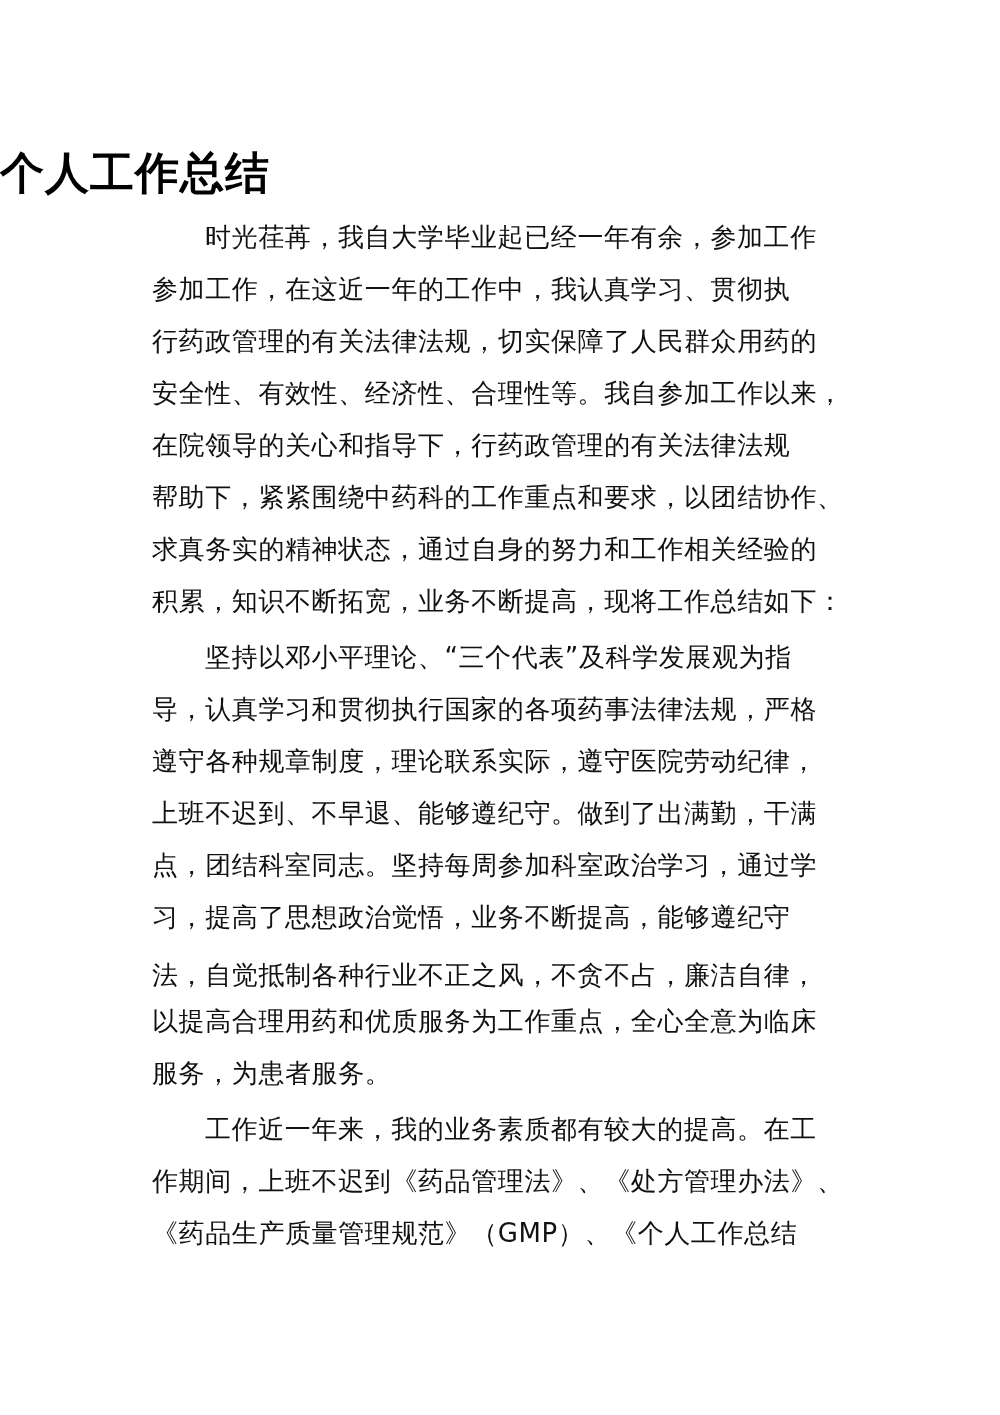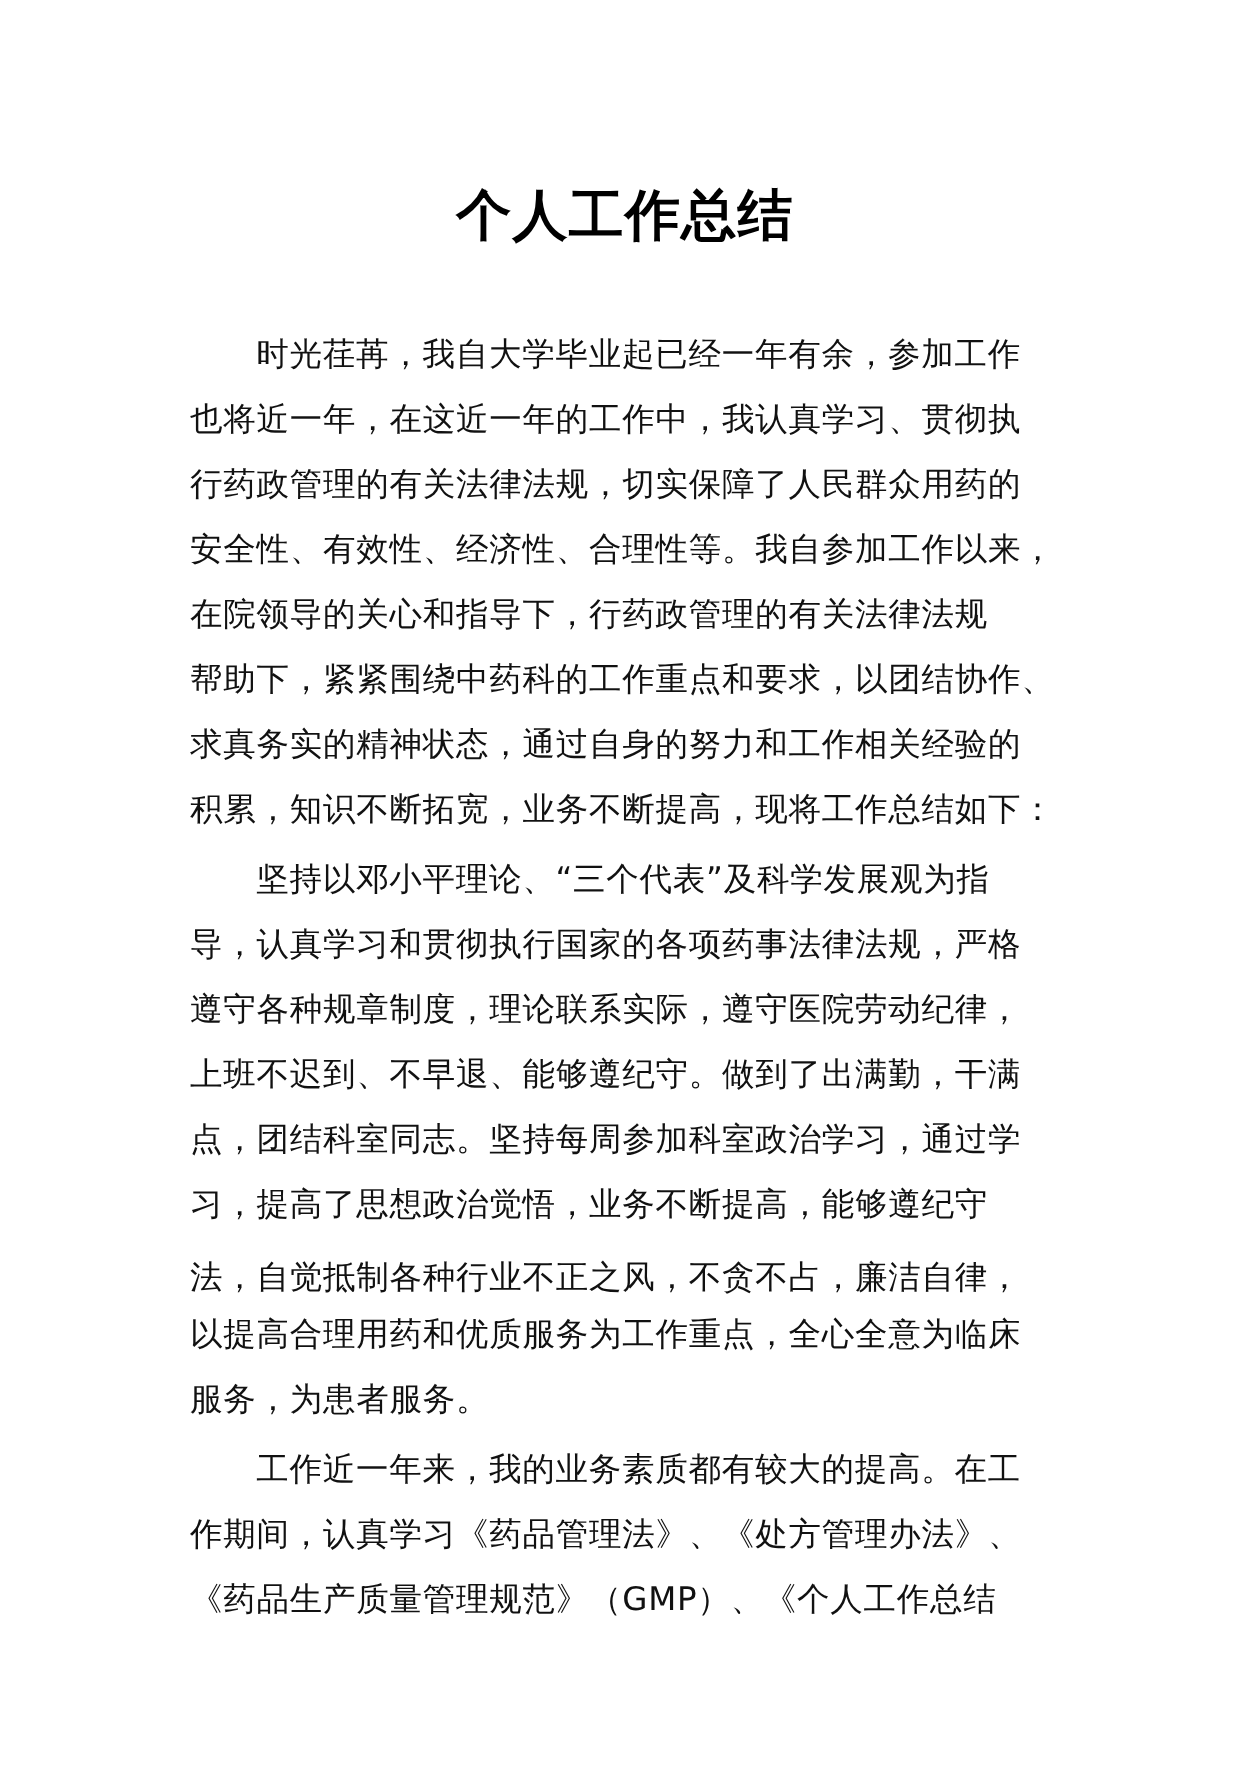--- a/index.html
+++ b/index.html
@@ -1,33 +1,33 @@
 <!DOCTYPE html>
 <html><head>
   <meta charset="utf-8">
   <style>
     html, body { margin: 0; padding: 0; background: #ffffff; }
     body { width: 1000px; height: 1415px; position: relative; overflow: hidden;
            font-family: "DejaVu Sans", "Liberation Sans", sans-serif; color: #111111; }
     .page { position: absolute; left: 0; top: 0; width: 1000px; height: 1415px; background: #ffffff; }
-    .title { position: absolute; left: 0; width: 1000px; top: 143px; text-align: center;
+    .title { position: absolute; left: 0; width: 1000px; top: 143px; 
              font-size: 44px; font-weight: bold; letter-spacing: 1px; line-height: 60px; color: #000; }
     .line { position: absolute; left: 152px; width: 720px; font-size: 26px; line-height: 36px;
-            white-space: nowrap; letter-spacing: 0.6px; color: #111; margin-top: 47px; }
+            white-space: nowrap; letter-spacing: 0.6px; color: #111; }
     .indent { left: 205px; }
   </style>
 </head>
 <body>
 
 <div class="page">
   <div class="title">个人工作总结</div>
 
   <div>
     <div class="line indent" style="top:219px">时光荏苒，我自大学毕业起已经一年有余，参加工作</div>
-    <div class="line" style="top:271px">也将近一年，在这近一年的工作中，我认真学习、贯彻执</div>
+    <div class="line" style="top:271px">参加工作，在这近一年的工作中，我认真学习、贯彻执</div>
     <div class="line" style="top:323px">行药政管理的有关法律法规，切实保障了人民群众用药的</div>
     <div class="line" style="top:375px">安全性、有效性、经济性、合理性等。我自参加工作以来，</div>
     <div class="line" style="top:427px">在院领导的关心和指导下，行药政管理的有关法律法规</div>
     <div class="line" style="top:479px">帮助下，紧紧围绕中药科的工作重点和要求，以团结协作、</div>
     <div class="line" style="top:531px">求真务实的精神状态，通过自身的努力和工作相关经验的</div>
     <div class="line" style="top:583px">积累，知识不断拓宽，业务不断提高，现将工作总结如下：</div>
   </div>
 
   <div>
     <div class="line indent" style="top:639px">坚持以邓小平理论、“三个代表”及科学发展观为指</div>
@@ -36,16 +36,16 @@
     <div class="line" style="top:795px">上班不迟到、不早退、能够遵纪守。做到了出满勤，干满</div>
     <div class="line" style="top:847px">点，团结科室同志。坚持每周参加科室政治学习，通过学</div>
     <div class="line" style="top:899px">习，提高了思想政治觉悟，业务不断提高，能够遵纪守</div>
     <div class="line" style="top:957px">法，自觉抵制各种行业不正之风，不贪不占，廉洁自律，</div>
     <div class="line" style="top:1003px">以提高合理用药和优质服务为工作重点，全心全意为临床</div>
     <div class="line" style="top:1055px">服务，为患者服务。</div>
   </div>
 
   <div>
     <div class="line indent" style="top:1111px">工作近一年来，我的业务素质都有较大的提高。在工</div>
-    <div class="line" style="top:1163px">作期间，认真学习《药品管理法》、《处方管理办法》、</div>
+    <div class="line" style="top:1163px">作期间，上班不迟到《药品管理法》、《处方管理办法》、</div>
     <div class="line" style="top:1215px">《药品生产质量管理规范》（GMP）、《个人工作总结</div>
   </div>
 </div>
 
 </body></html>

